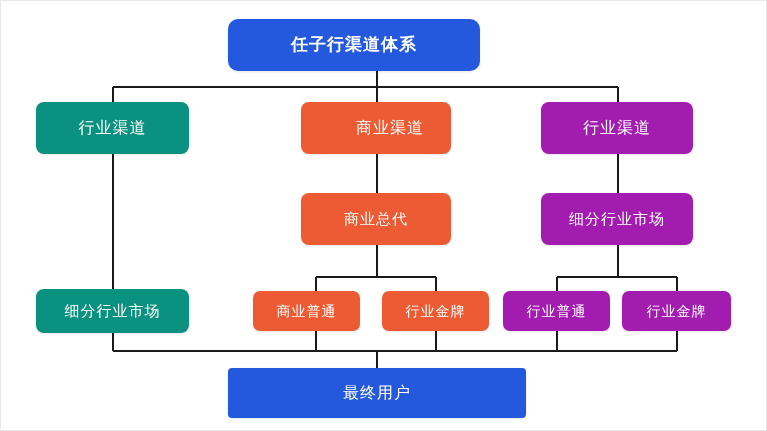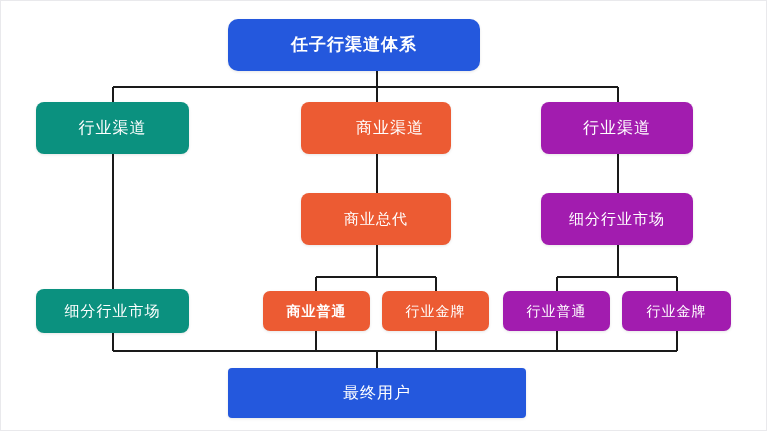--- a/index.html
+++ b/index.html
@@ -68,21 +68,21 @@
   }
 
   
   #node-root        { left: 227px; top: 18px;  width: 252px; height: 52px; }
   #node-strategic   { left: 35px;  top: 101px; width: 153px; height: 52px; }
   #node-commercial  { left: 300px; top: 101px; width: 150px; height: 52px; padding-left: 28px; }
   #node-industry    { left: 540px; top: 101px; width: 152px; height: 52px; }
   #node-comm-agent  { left: 300px; top: 192px; width: 150px; height: 52px; }
   #node-ind-segment { left: 540px; top: 192px; width: 152px; height: 52px; font-family: Liberation Serif, serif; }
   #node-partner     { left: 35px;  top: 288px; width: 153px; height: 44px; }
-  #node-comm-normal { left: 262px; top: 290px; width: 107px; height: 40px; font-weight: bold; }
+  #node-comm-normal { left: 252px; top: 290px; width: 107px; height: 40px; }
   #node-comm-gold   { left: 381px; top: 290px; width: 107px; height: 40px; }
   #node-ind-normal  { left: 502px; top: 290px; width: 107px; height: 40px; }
   #node-ind-gold    { left: 621px; top: 290px; width: 109px; height: 40px; }
   #node-enduser     { left: 227px; top: 367px; width: 298px; height: 50px; }
 </style>
 </head>
 <body>
 
 <div id="canvas">
 

